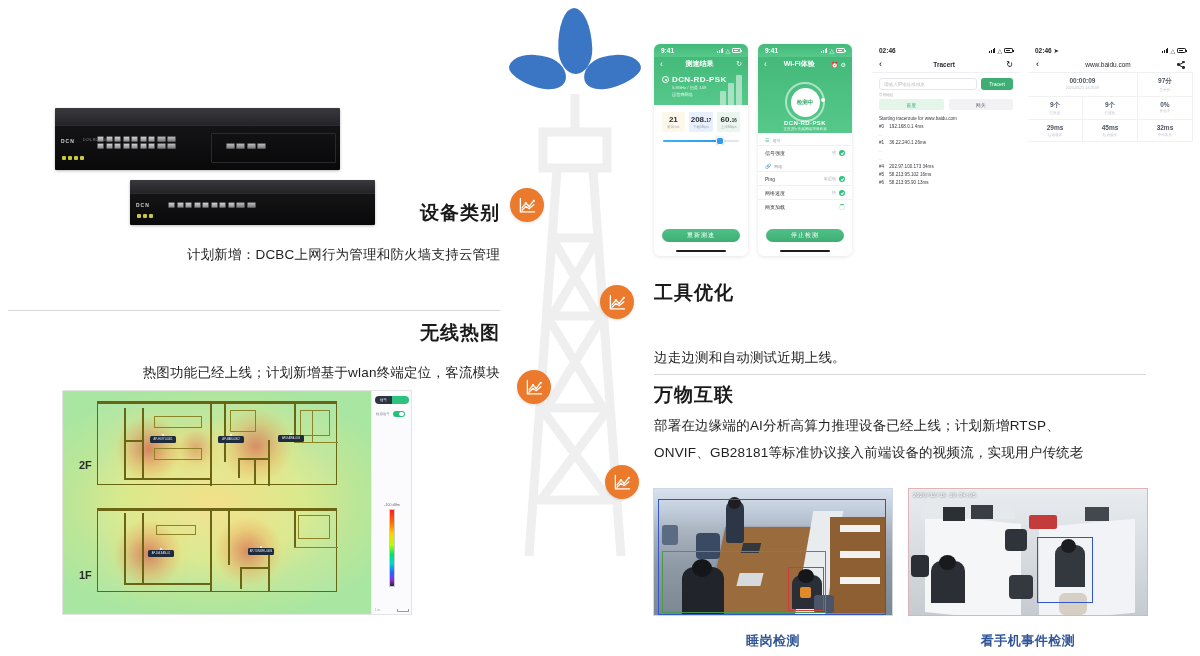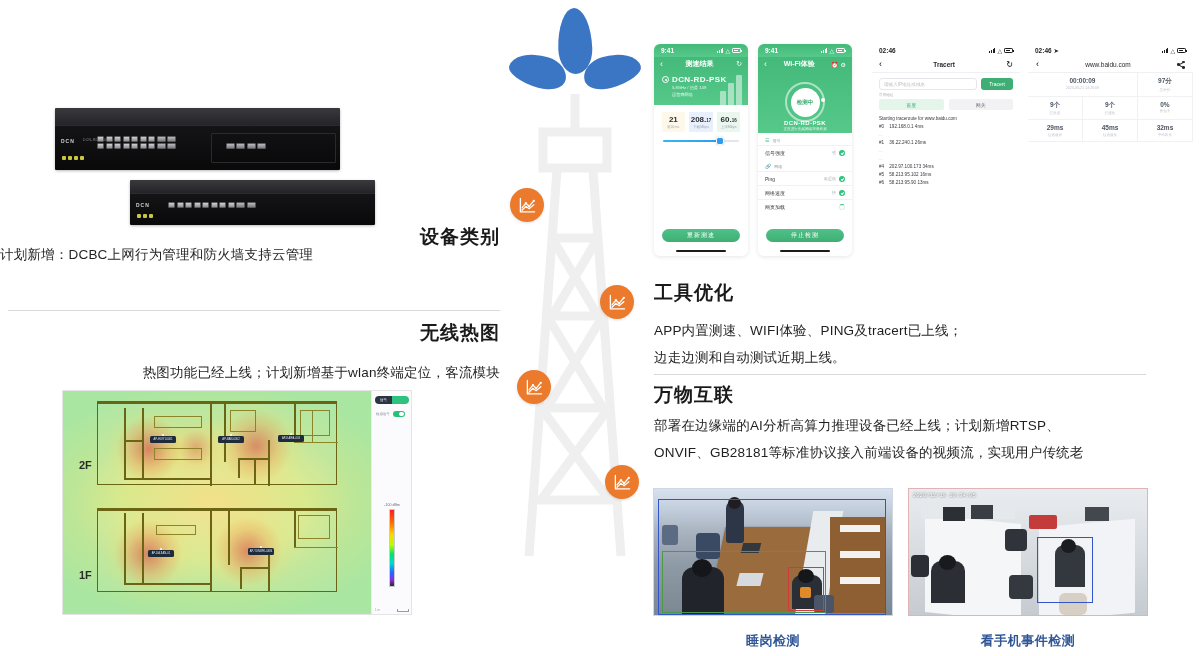--- a/index.html
+++ b/index.html
@@ -342,22 +342,22 @@
           <div class="pgrp">
               <div class="prow">
                 <div class="port sfp"></div>
                 <div class="port sfp"></div>
               </div>
             </div>
         </div>
       </div>
     </div>
 
-    <div class="abs sec-title" style="left:0; top:200px; width:500px; text-align:right;margin-top:24px;">设备类别</div>
-    <div class="abs body-text" style="left:0; top:242px; width:500px; text-align:left;">计划新增：DCBC上网行为管理和防火墙支持云管理</div>
+    <div class="abs sec-title" style="left:0; top:200px; width:500px; text-align:right;">设备类别</div>
+    <div class="abs body-text" style="left:0; top:242px; width:500px; text-align:right;">计划新增：DCBC上网行为管理和防火墙支持云管理</div>
 
     <div class="abs divider" style="left:8px; top:310px; width:492px;"></div>
 
     <div class="abs sec-title" style="left:0; top:320px; width:500px; text-align:right;">无线热图</div>
     <div class="abs body-text" style="left:0; top:360px; width:500px; text-align:right;">热图功能已经上线；计划新增基于wlan终端定位，客流模块</div>
 
     <div id="heatmap" class="abs">
       <div id="hm-canvas">
 
         <div class="floor" style="left:34px; top:10px; width:240px; height:84px;">
@@ -759,21 +759,20 @@
       <div class="g-cell g-w33">
         <div class="v">32ms</div>
         <div class="k">平均时长</div>
       </div>
     </div>
   </div>
 
   <div id="right-col" class="abs">
 
     <div class="abs sec-title" style="left:4px; top:280px;">工具优化</div>
-    <div class="abs body-text" style="left:4px; top:318px; width:530px;">APP内置测速、WIFI体验、PING及tracert已上线；</div>
     <div class="abs body-text" style="left:4px; top:345px; width:530px;">边走边测和自动测试近期上线。</div>
 
     <div class="abs divider" style="left:4px; top:374px; width:492px;"></div>
 
     <div class="abs sec-title" style="left:4px; top:382px;text-align:center;">万物互联</div>
     <div class="abs body-text" style="left:4px; top:413px; width:540px;">部署在边缘端的AI分析高算力推理设备已经上线；计划新增RTSP、</div>
     <div class="abs body-text" style="left:4px; top:440px; width:540px;">ONVIF、GB28181等标准协议接入前端设备的视频流，实现用户传统老</div>
   </div>
 
   <div class="photo" style="left:653px; top:488px; width:240px; height:128px;">

